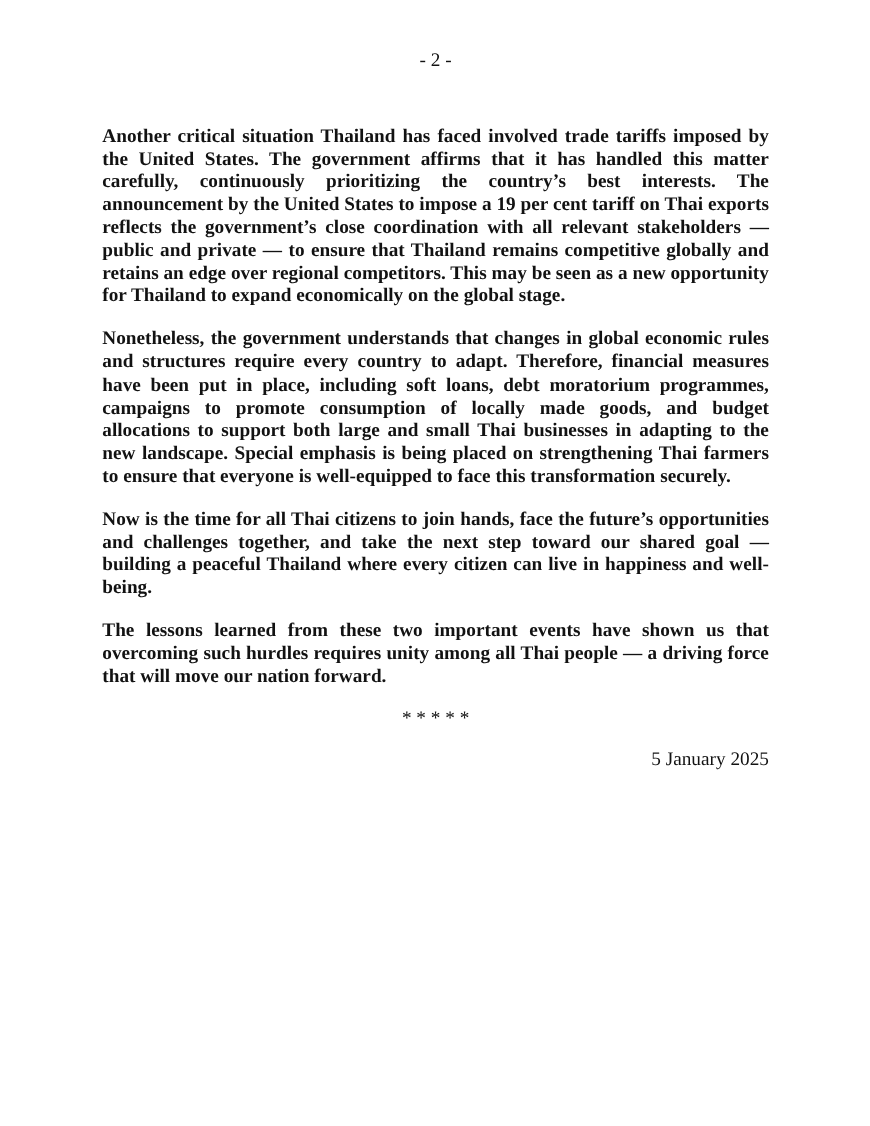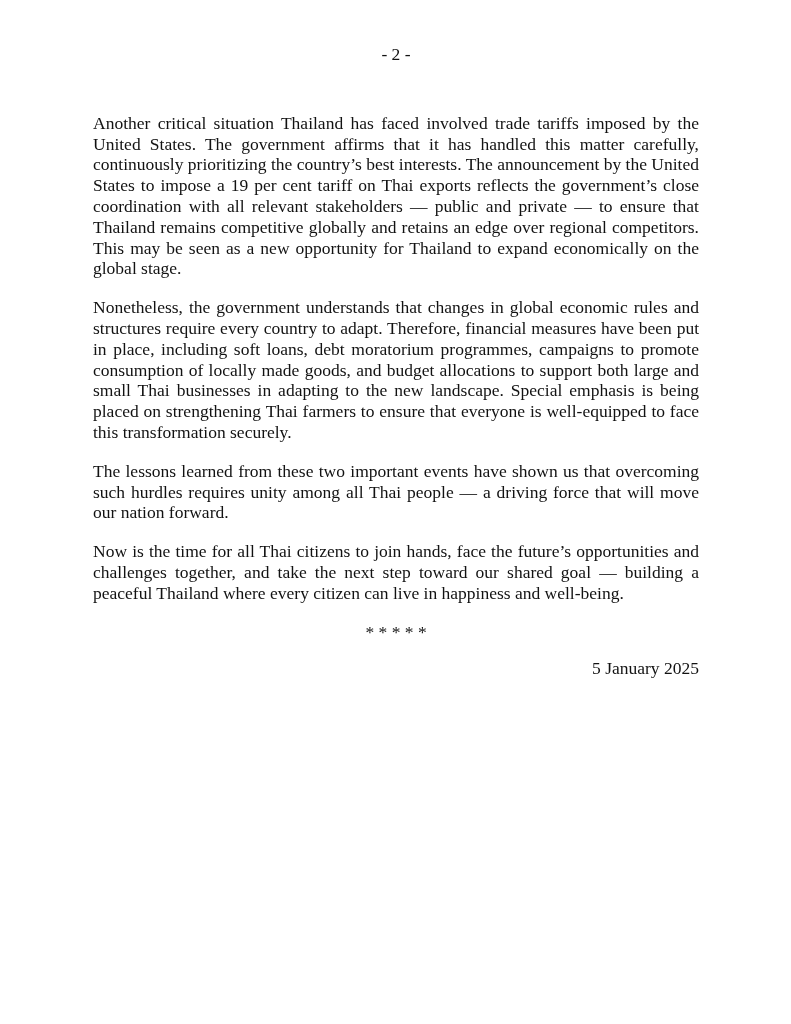--- a/index.html
+++ b/index.html
@@ -22,41 +22,42 @@
     overflow: hidden;
   }
   .page-number {
     text-align: center;
     margin: 0 0 48px 0;
   }
   .body-text p {
     margin: 0 0 18px 0;
     text-align: justify;
     text-justify: inter-word;
+    font-weight: bold;
   }
   .separator {
     text-align: center;
     margin: 14px 0 0 0;
   }
   .doc-date {
     text-align: right;
     margin: 16px 0 0 0;
   }
 </style>
 </head>
 <body>
 
 <div class="page">
 
   <div class="page-number">- 2 -</div>
 
   <div class="body-text">
     <p>Another critical situation Thailand has faced involved trade tariffs imposed by the United States. The government affirms that it has handled this matter carefully, continuously prioritizing the country’s best interests. The announcement by the United States to impose a 19 per cent tariff on Thai exports reflects the government’s close coordination with all relevant stakeholders — public and private — to ensure that Thailand remains competitive globally and retains an edge over regional competitors. This may be seen as a new opportunity for Thailand to expand economically on the global stage.</p>
     <p>Nonetheless, the government understands that changes in global economic rules and structures require every country to adapt. Therefore, financial measures have been put in place, including soft loans, debt moratorium programmes, campaigns to promote consumption of locally made goods, and budget allocations to support both large and small Thai businesses in adapting to the new landscape. Special emphasis is being placed on strengthening Thai farmers to ensure that everyone is well-equipped to face this transformation securely.</p>
+    <p>Now is the time for all Thai citizens to join hands, face the future’s opportunities and challenges together, and take the next step toward our shared goal — building a peaceful Thailand where every citizen can live in happiness and well-being.</p>
     <p>The lessons learned from these two important events have shown us that overcoming such hurdles requires unity among all Thai people — a driving force that will move our nation forward.</p>
-    <p>Now is the time for all Thai citizens to join hands, face the future’s opportunities and challenges together, and take the next step toward our shared goal — building a peaceful Thailand where every citizen can live in happiness and well-being.</p>
   </div>
 
   <div class="separator">* * * * *</div>
 
   <div class="doc-date">5 January 2025</div>
 
 </div>
 
 </body></html>

